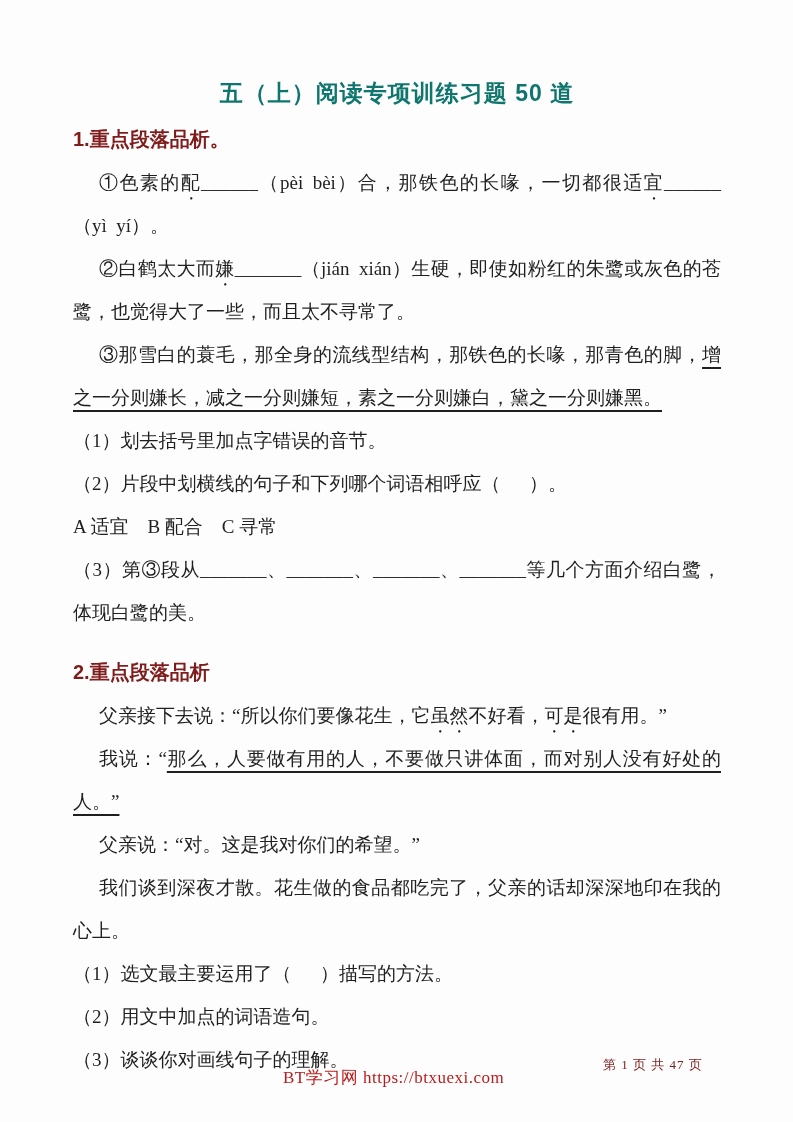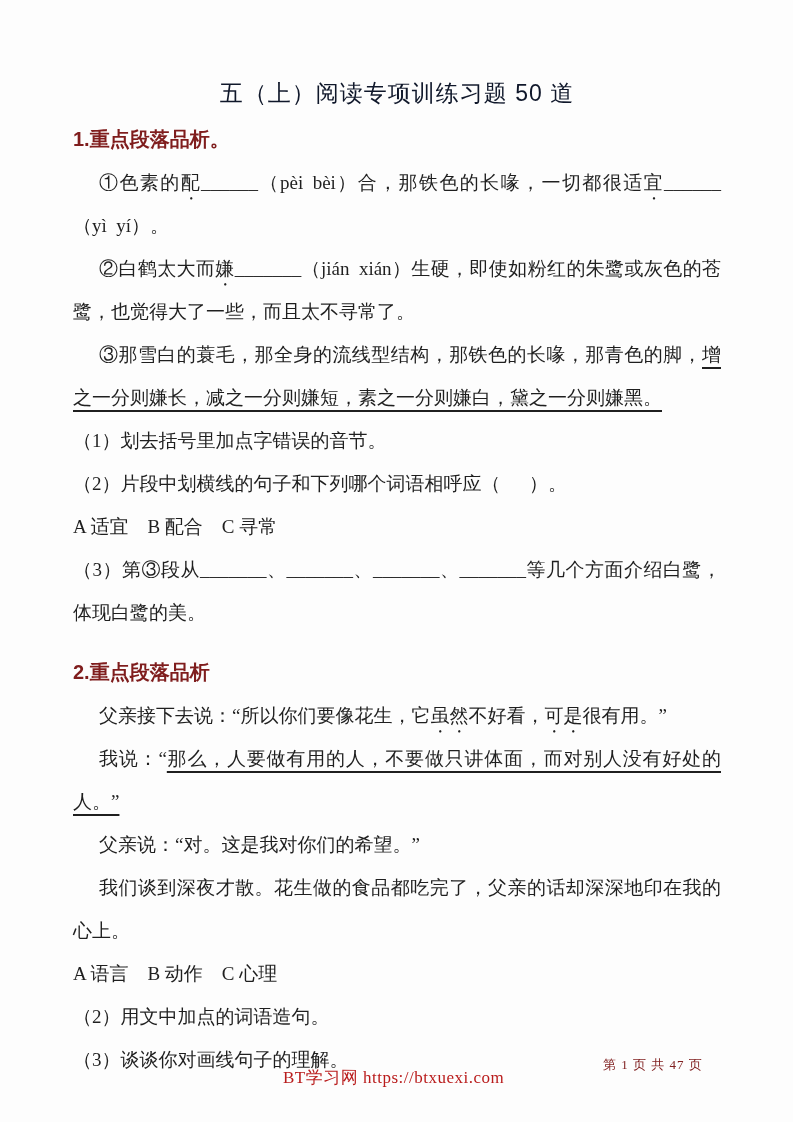--- a/index.html
+++ b/index.html
@@ -19,22 +19,22 @@
     left: 73px;
     top: 76px;
     width: 648px;
   }
 
   .doc-title {
     margin: 0 0 8px 0;
     text-align: center;
     font-family: "Liberation Sans", "DejaVu Sans", sans-serif;
     font-size: 23px;
-    font-weight: normal;
-    color: #0f172a;
+    font-weight: bold;
+    color: #0f766e;
     line-height: 34px;
     letter-spacing: 1px;
   }
 
   .sec-heading {
     margin: 0;
     font-family: "Liberation Sans", "DejaVu Sans", sans-serif;
     font-size: 20px;
     font-weight: bold;
     color: #7f1d1d;
@@ -107,21 +107,21 @@
 
     <h2 class="sec-heading sec2">2.重点段落品析</h2>
 
     <p class="para indent"><span>父亲接下去说：“所以你们要像花生，它</span><span class="dotted">虽然</span><span>不好看，</span><span class="dotted">可是</span><span>很有用。”</span></p>
 
     <p class="para indent"><span>我说：“</span><span class="underlined">那么，人要做有用的人，不要做只讲体面，而对别人没有好处的人。”</span></p>
 
     <p class="para indent">父亲说：“对。这是我对你们的希望。”</p>
     <p class="para indent">我们谈到深夜才散。花生做的食品都吃完了，父亲的话却深深地印在我的心上。</p>
 
-    <p class="para">A 语言　B 动作　C 心理</p>
+    <p class="para">（1）选文最主要运用了（　 ）描写的方法。</p>
     <p class="para">（2）用文中加点的词语造句。</p>
     <p class="para">（3）谈谈你对画线句子的理解。</p>
 
   </div>
 
   <div class="watermark">BT学习网 https://btxuexi.com</div>
   <div class="page-num">第 1 页 共 47 页</div>
 </div>
 
 </body></html>

